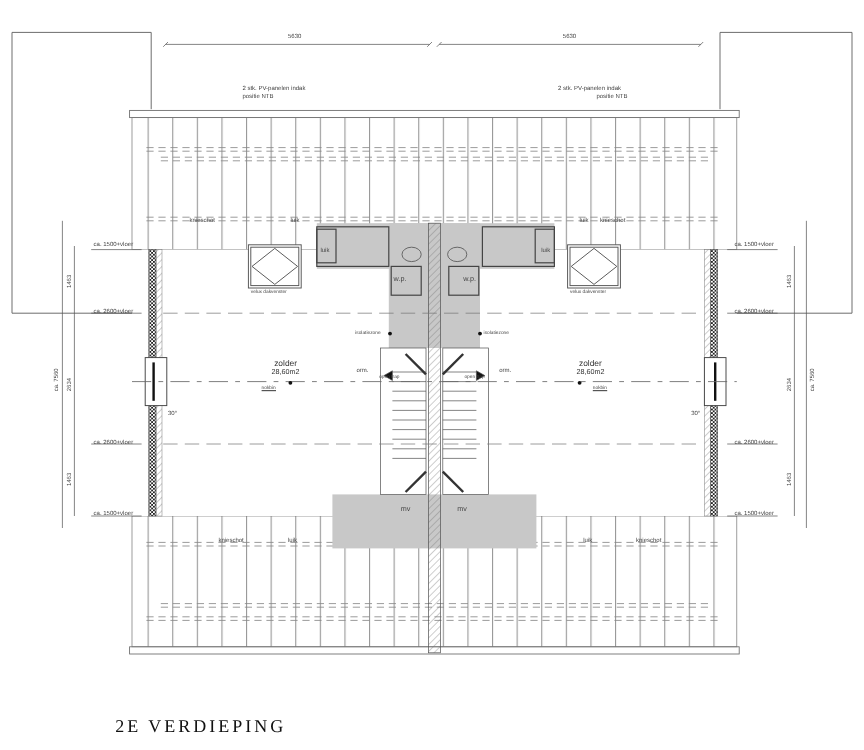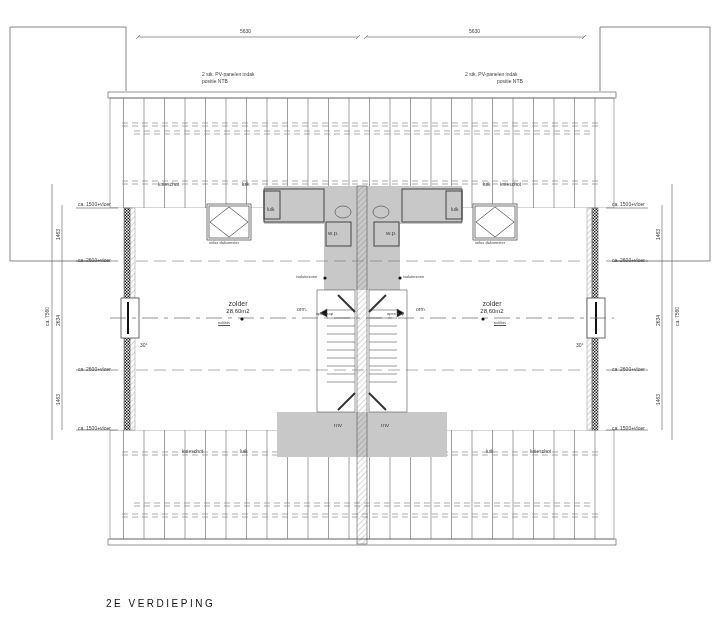--- a/index.html
+++ b/index.html
@@ -1,21 +1,21 @@
 <!DOCTYPE html>
 <html><head>
 <meta charset="utf-8">
 <style>
   html, body { margin:0; padding:0; background:#ffffff; }
   body { width:720px; height:625px; position:relative; overflow:hidden; font-family:"Liberation Sans", sans-serif; color:#333; }
   .abs { position:absolute; }
   .t { position:absolute; font-size:5px; color:#444; white-space:nowrap; line-height:1; }
   .t7 { font-size:6px; }
   .room { font-size:7px; color:#333; text-align:center; line-height:1.1; }
-  .title { position:absolute; left:106px; top:598px; font-family:Liberation Sans, sans-serif; font-size:10px; letter-spacing:2.5px; color:#111; font-weight:normal; }
+  .title { position:absolute; left:96px; top:598px; font-family:Liberation Serif, serif; font-size:15px; letter-spacing:2.5px; color:#111; font-weight:normal; }
 </style>
 </head>
 <body>
 
 <svg class="abs" style="left:0;top:0" width="720" height="625" viewBox="0 0 720 625">
   <defs>
     <pattern id="roofL" x="0" y="0" width="20.5" height="10" patternUnits="userSpaceOnUse">
       <line x1="0.5" y1="0" x2="0.5" y2="10" stroke="#777" stroke-width="0.7"></line>
     </pattern>
     <pattern id="check" width="3" height="3" patternUnits="userSpaceOnUse">

